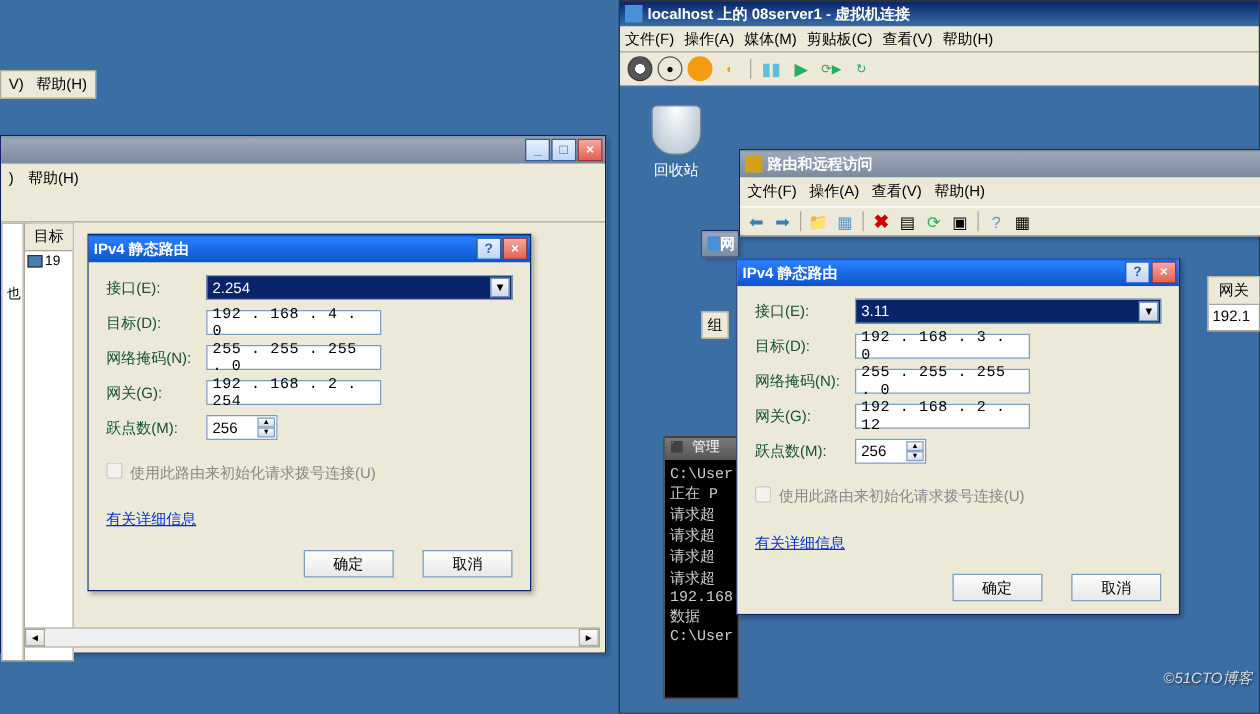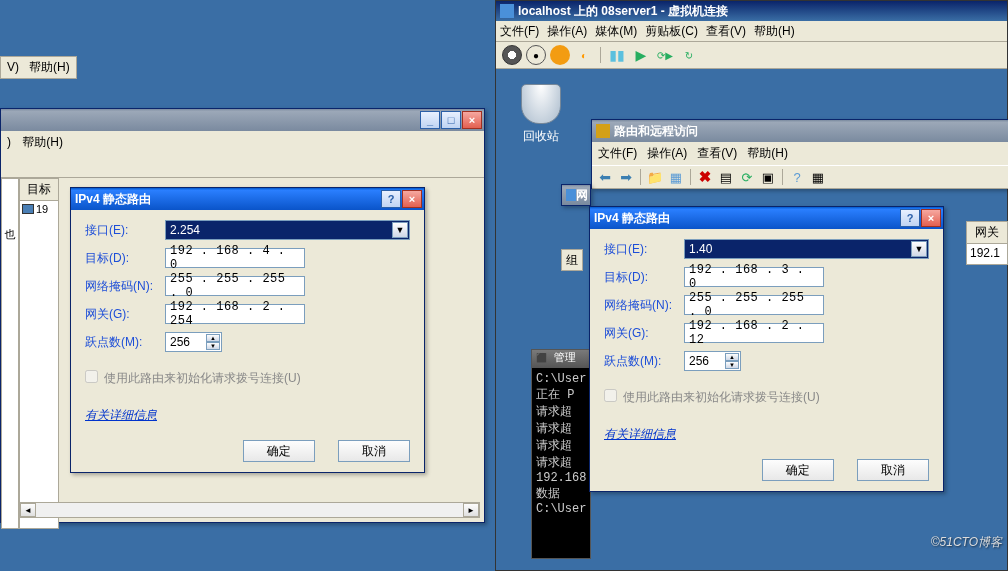--- a/index.html
+++ b/index.html
@@ -50,31 +50,31 @@
     .left-panel { width: 40px; background: #fff; border: 1px solid #aca899; }
     .left-panel-hdr { background: #ece9d8; border-bottom: 1px solid #aca899; text-align: center; padding: 2px; }
     .left-scroll { position: absolute; bottom: 4px; left: 18px; right: 4px; height: 16px; background: #ece9d8; border: 1px solid #aca899; display: flex; }
     .scroll-btn { width: 16px; height: 14px; background: linear-gradient(#fdfdfd, #e0e0e0); border: 1px solid #aca899; font-size: 8px; display: flex; align-items: center; justify-content: center; cursor: pointer; }
     .scroll-track { flex: 1; background: #f0f0f0; }
     
     
     .ipv4-dialog { width: 355px; }
     .ipv4-dialog .body { padding: 10px 14px 10px 14px; background: #ece9d8; }
     .form-row { display: flex; align-items: center; margin-bottom: 8px; }
-    .form-label { width: 80px; color: #1d4ed8; }
+    .form-label { width: 80px; color: #14532d; }
     .form-field { flex: 1; }
     .combo { background: #0a246a; color: #fff; border: 1px solid #7b9ebd; height: 20px; display: flex; align-items: center; padding: 0 4px; position: relative; cursor: pointer; }
     .combo-arrow { position: absolute; right: 1px; top: 1px; width: 16px; height: 16px; background: linear-gradient(#fdfdfd, #cfd8e7); border: 1px solid #7b9ebd; font-size: 9px; color: #000; display: flex; align-items: center; justify-content: center; }
     .ip-input { background: #fff; border: 1px solid #7b9ebd; height: 20px; width: 140px; display: flex; align-items: center; padding: 0 4px; font-family: "Courier New", monospace; letter-spacing: 0.5px; }
     .spinner { background: #fff; border: 1px solid #7b9ebd; height: 20px; width: 57px; display: flex; align-items: center; padding: 0 4px; position: relative; }
     .spinner-btns { position: absolute; right: 1px; top: 1px; bottom: 1px; width: 14px; display: flex; flex-direction: column; }
     .spinner-btns div { flex: 1; background: linear-gradient(#fdfdfd, #cfd8e7); border: 1px solid #7b9ebd; font-size: 6px; display: flex; align-items: center; justify-content: center; cursor: pointer; }
     .checkbox-row { display: flex; align-items: flex-start; margin: 18px 0 14px; color: #888; }
     .checkbox-row input { margin-right: 6px; }
-    .link { color: #0033cc; text-decoration: underline; cursor: pointer; margin: 6px 0 10px; display: inline-block; font-style: italic; }
+    .link { color: #0033cc; text-decoration: underline; cursor: pointer; margin: 6px 0 10px; display: inline-block; }
     .btn-row { text-align: right; padding-top: 6px; }
     .btn { width: 72px; height: 22px; background: linear-gradient(#fdfdfd, #e8e8e8); border: 1px solid #7b9ebd; cursor: pointer; margin-left: 20px; font-size: 12px; font-family: inherit; }
     
     
     .rras-win { left: 95px; top: 50px; width: 360px; height: 70px; }
     .rras-menubar { background: #ece9d8; padding: 3px 6px; display: flex; gap: 10px; }
     .rras-toolbar { background: #ece9d8; padding: 2px 4px; display: flex; gap: 3px; align-items: center; border-top: 1px solid #fff; border-bottom: 1px solid #aca899; }
     .tool-icon { width: 18px; height: 18px; display: inline-flex; align-items: center; justify-content: center; cursor: pointer; font-size: 13px; }
     .tool-nav { color: #3c7fb1; font-size: 14px; }
     .tool-red { color: #c00; font-weight: bold; font-size: 15px; }
@@ -292,21 +292,21 @@
         <div class="titlebar-btns">
           <div class="titlebar-btn titlebar-help">?</div>
           <div class="titlebar-btn close">×</div>
         </div>
       </div>
       <div class="body">
         <div class="form-row">
           <div class="form-label">接口(E):</div>
           <div class="form-field">
             <div class="combo">
-              <span>1.40</span>
+              <span>3.11</span>
               <div class="combo-arrow">▼</div>
             </div>
           </div>
         </div>
         <div class="form-row">
           <div class="form-label">目标(D):</div>
           <div class="ip-input">
               <span>192 . 168 .  3 .  0</span>
             </div>
         </div>

